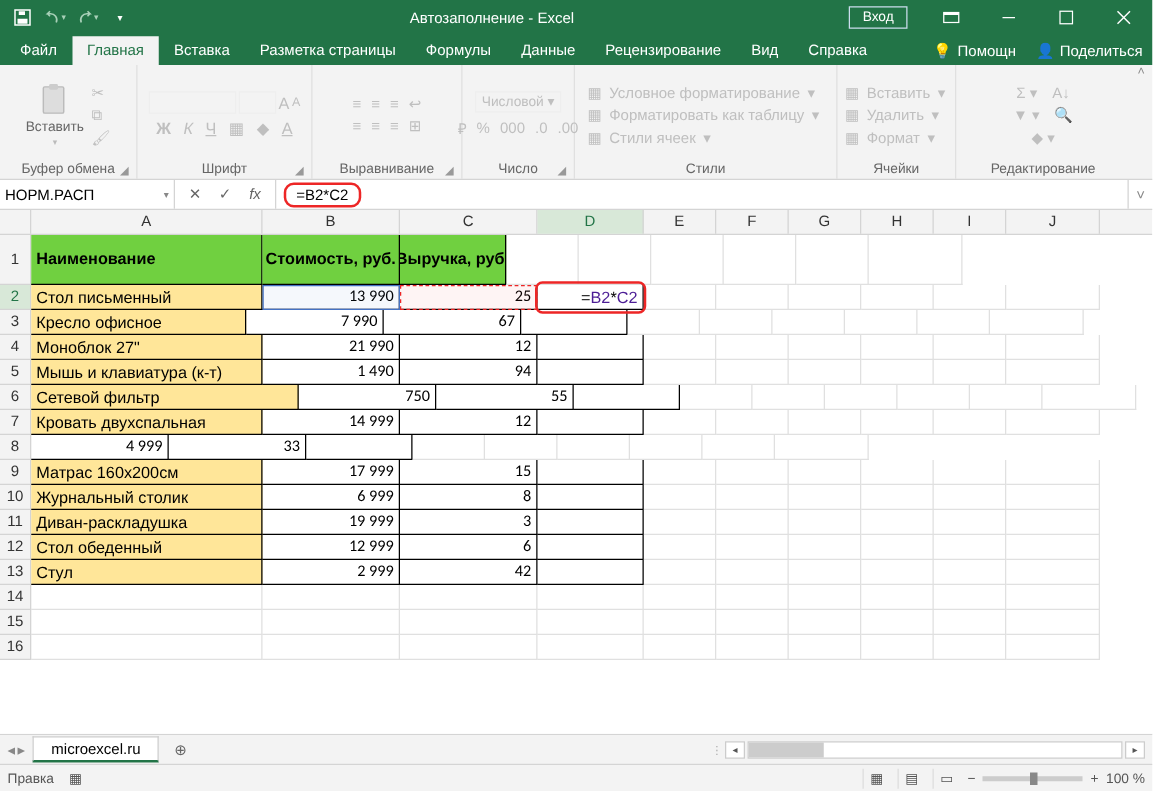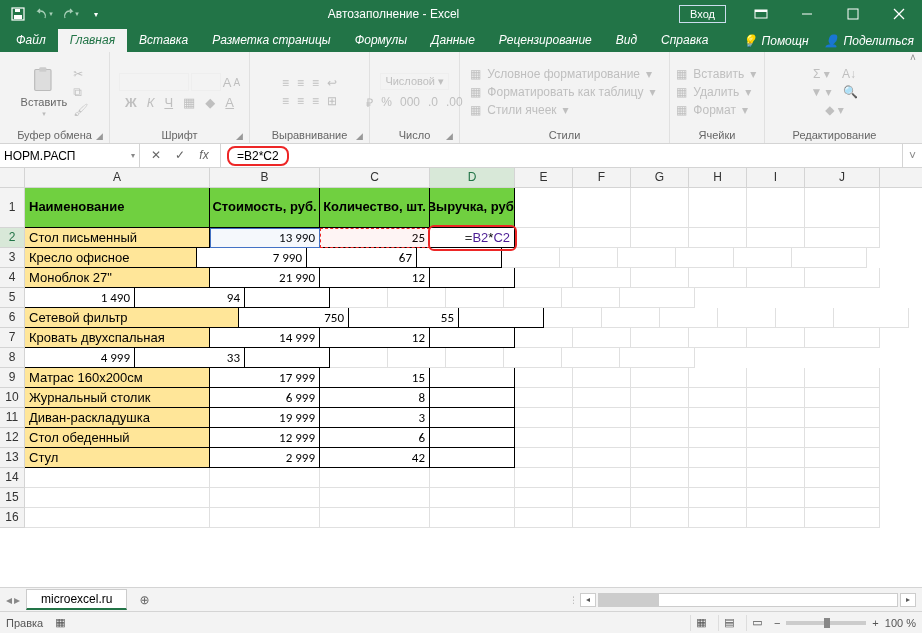--- a/index.html
+++ b/index.html
@@ -8,21 +8,21 @@
 
 .titlebar { background: #227447; height: 28px; display: flex; align-items: center; color: #fff; }
 .titlebar .qat { display: flex; gap: 2px; align-items: center; padding-left: 6px; }
 .titlebar .qat .btn { width: 24px; height: 24px; display: flex; align-items: center; justify-content: center; color: #fff; }
 .titlebar .title { flex: 1; text-align: center; font-size: 12px; }
 .titlebar .right { display: flex; align-items: center; }
 .titlebar .login { border: 1px solid #cde; padding: 2px 10px; font-size: 11px; margin-right: 12px; }
 .titlebar .winbtn { width: 46px; height: 28px; display: flex; align-items: center; justify-content: center; }
 
 
-.tabs { background: #227447; height: 24px; display: flex; align-items: flex-end; padding-left: 4px; font-style: italic; }
+.tabs { background: #227447; height: 24px; display: flex; align-items: flex-end; padding-left: 4px; }
 .tabs .tab { color: #fff; padding: 4px 12px 5px; font-size: 12px; }
 .tabs .tab.active { background: #f3f3f3; color: #227447; }
 .tabs .spacer { flex: 1; }
 .tabs .icon-tab { color: #fff; padding: 4px 8px; display: flex; align-items: center; gap: 4px; font-size: 12px; }
 
 
 .ribbon { background: #f3f3f3; border-bottom: 1px solid #d4d4d4; height: 92px; display: flex; }
 .group { border-right: 1px solid #e0e0e0; display: flex; flex-direction: column; justify-content: space-between; padding: 2px 6px 0; }
 .group-body { flex: 1; display: flex; align-items: center; justify-content: center; gap: 6px; }
 .group-label { text-align: center; font-size: 11px; color: #666; padding-bottom: 2px; position: relative; }
@@ -295,21 +295,20 @@
       <div class="colh " style="width:58px">G</div>
       <div class="colh " style="width:58px">H</div>
       <div class="colh " style="width:58px">I</div>
       <div class="colh " style="width:75px">J</div>
     </div>
   <div class="grid-body" id="grid-body">
       <div class="grow header-row">
   <div class="rowh" style="line-height:39px">1</div>
   <div class="cell hdr-cell" style="width:185px;justify-content:flex-start;padding-left:4px">Наименование</div>
   <div class="cell hdr-cell" style="width:110px">Стоимость, руб.</div>
-  <div class="cell hdr-cell" style="width:110px">Количество, шт.</div>
   <div class="cell hdr-cell" style="width:85px">Выручка, руб.</div>
         <div class="cell" style="width:58px"></div>
         <div class="cell" style="width:58px"></div>
         <div class="cell" style="width:58px"></div>
         <div class="cell" style="width:58px"></div>
         <div class="cell" style="width:58px"></div>
         <div class="cell" style="width:75px"></div>
       </div>
       <div class="grow">
     <div class="rowh sel">2</div>
@@ -345,20 +344,21 @@
     <div class="cell num data-border" style="width:85px"></div>
         <div class="cell" style="width:58px"></div>
         <div class="cell" style="width:58px"></div>
         <div class="cell" style="width:58px"></div>
         <div class="cell" style="width:58px"></div>
         <div class="cell" style="width:58px"></div>
         <div class="cell" style="width:75px"></div>
       </div>
       <div class="grow">
     <div class="rowh ">5</div>
+    <div class="cell name-cell data-border" style="width:185px">Мышь и клавиатура (к-т)</div>
     <div class="cell num data-border" style="width:110px">1 490</div>
     <div class="cell num data-border" style="width:110px">94</div>
     <div class="cell num data-border" style="width:85px"></div>
         <div class="cell" style="width:58px"></div>
         <div class="cell" style="width:58px"></div>
         <div class="cell" style="width:58px"></div>
         <div class="cell" style="width:58px"></div>
         <div class="cell" style="width:58px"></div>
         <div class="cell" style="width:75px"></div>
       </div>

